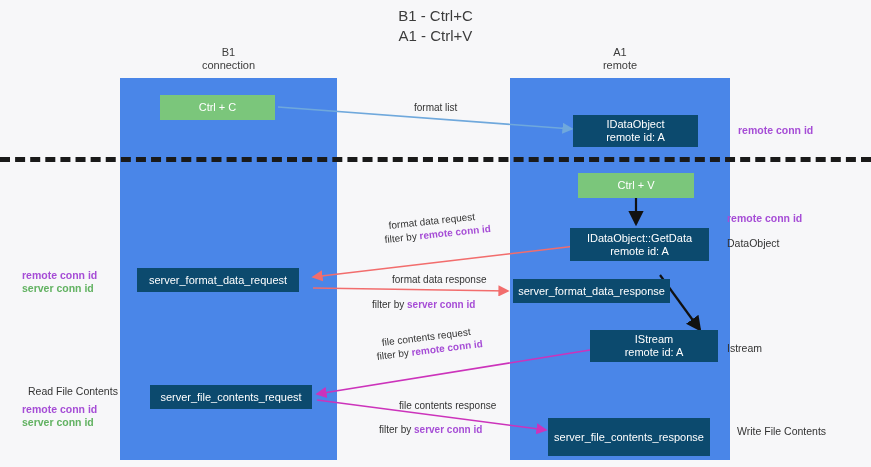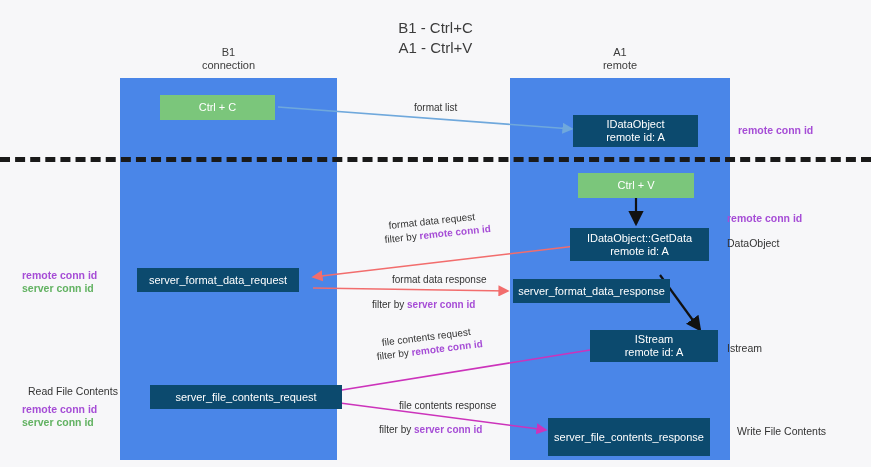--- a/index.html
+++ b/index.html
@@ -6,21 +6,21 @@
   body{
     width:871px;height:467px;
     background:#f7f7f9;
     font-family:"Liberation Sans",sans-serif;
     overflow:hidden;
     position:relative;
   }
   #stage{position:absolute;inset:0;width:871px;height:467px;}
   .lane{position:absolute;background:#4a86e8;}
   .lane-hdr{position:absolute;text-align:center;color:#3c3c3c;font-size:11px;line-height:13px;}
-  .title{position:absolute;left:0;right:0;top:6px;text-align:center;color:#3c3c3c;font-size:15px;line-height:20px;margin-top:12px;}
+  .title{position:absolute;left:0;right:0;top:6px;text-align:center;color:#3c3c3c;font-size:15px;line-height:20px;}
   .box{
     position:absolute;display:flex;flex-direction:column;
     align-items:center;justify-content:center;
     color:#fff;font-size:11px;line-height:13px;text-align:center;
     box-sizing:border-box;padding:2px 4px;
   }
   .box.green{background:#7bc67b;}
   .box.orange{background:#0c4a6e;}
   .sidelbl{position:absolute;font-size:10.5px;line-height:14px;white-space:nowrap;}
   .c-purple{color:#a64dd6;font-weight:bold;}
@@ -110,21 +110,21 @@
 
   <div class="box orange" style="left:513px;top:279px;width:157px;height:24px;">
     <span>server_format_data_response</span>
   </div>
 
   <div class="box orange" style="left:590px;top:330px;width:128px;height:32px;">
     <span>IStream</span>
     <span>remote id: A</span>
   </div>
 
-  <div class="box orange" style="left:150px;top:385px;width:192px;height:24px;">
+  <div class="box orange" style="left:150px;top:385px;width:162px;height:24px;">
     <span>server_file_contents_request</span>
   </div>
 
   <div class="box orange" style="left:548px;top:418px;width:162px;height:38px;">
     <span>server_file_contents_response</span>
   </div>
 
   <div class="arrlbl" style="left:398px;top:101px;padding-left:16px;">format list</div>
 
   <div class="arrlbl" style="left:388px;top:219px;transform:rotate(-6deg);transform-origin:left top;">format data request</div>

